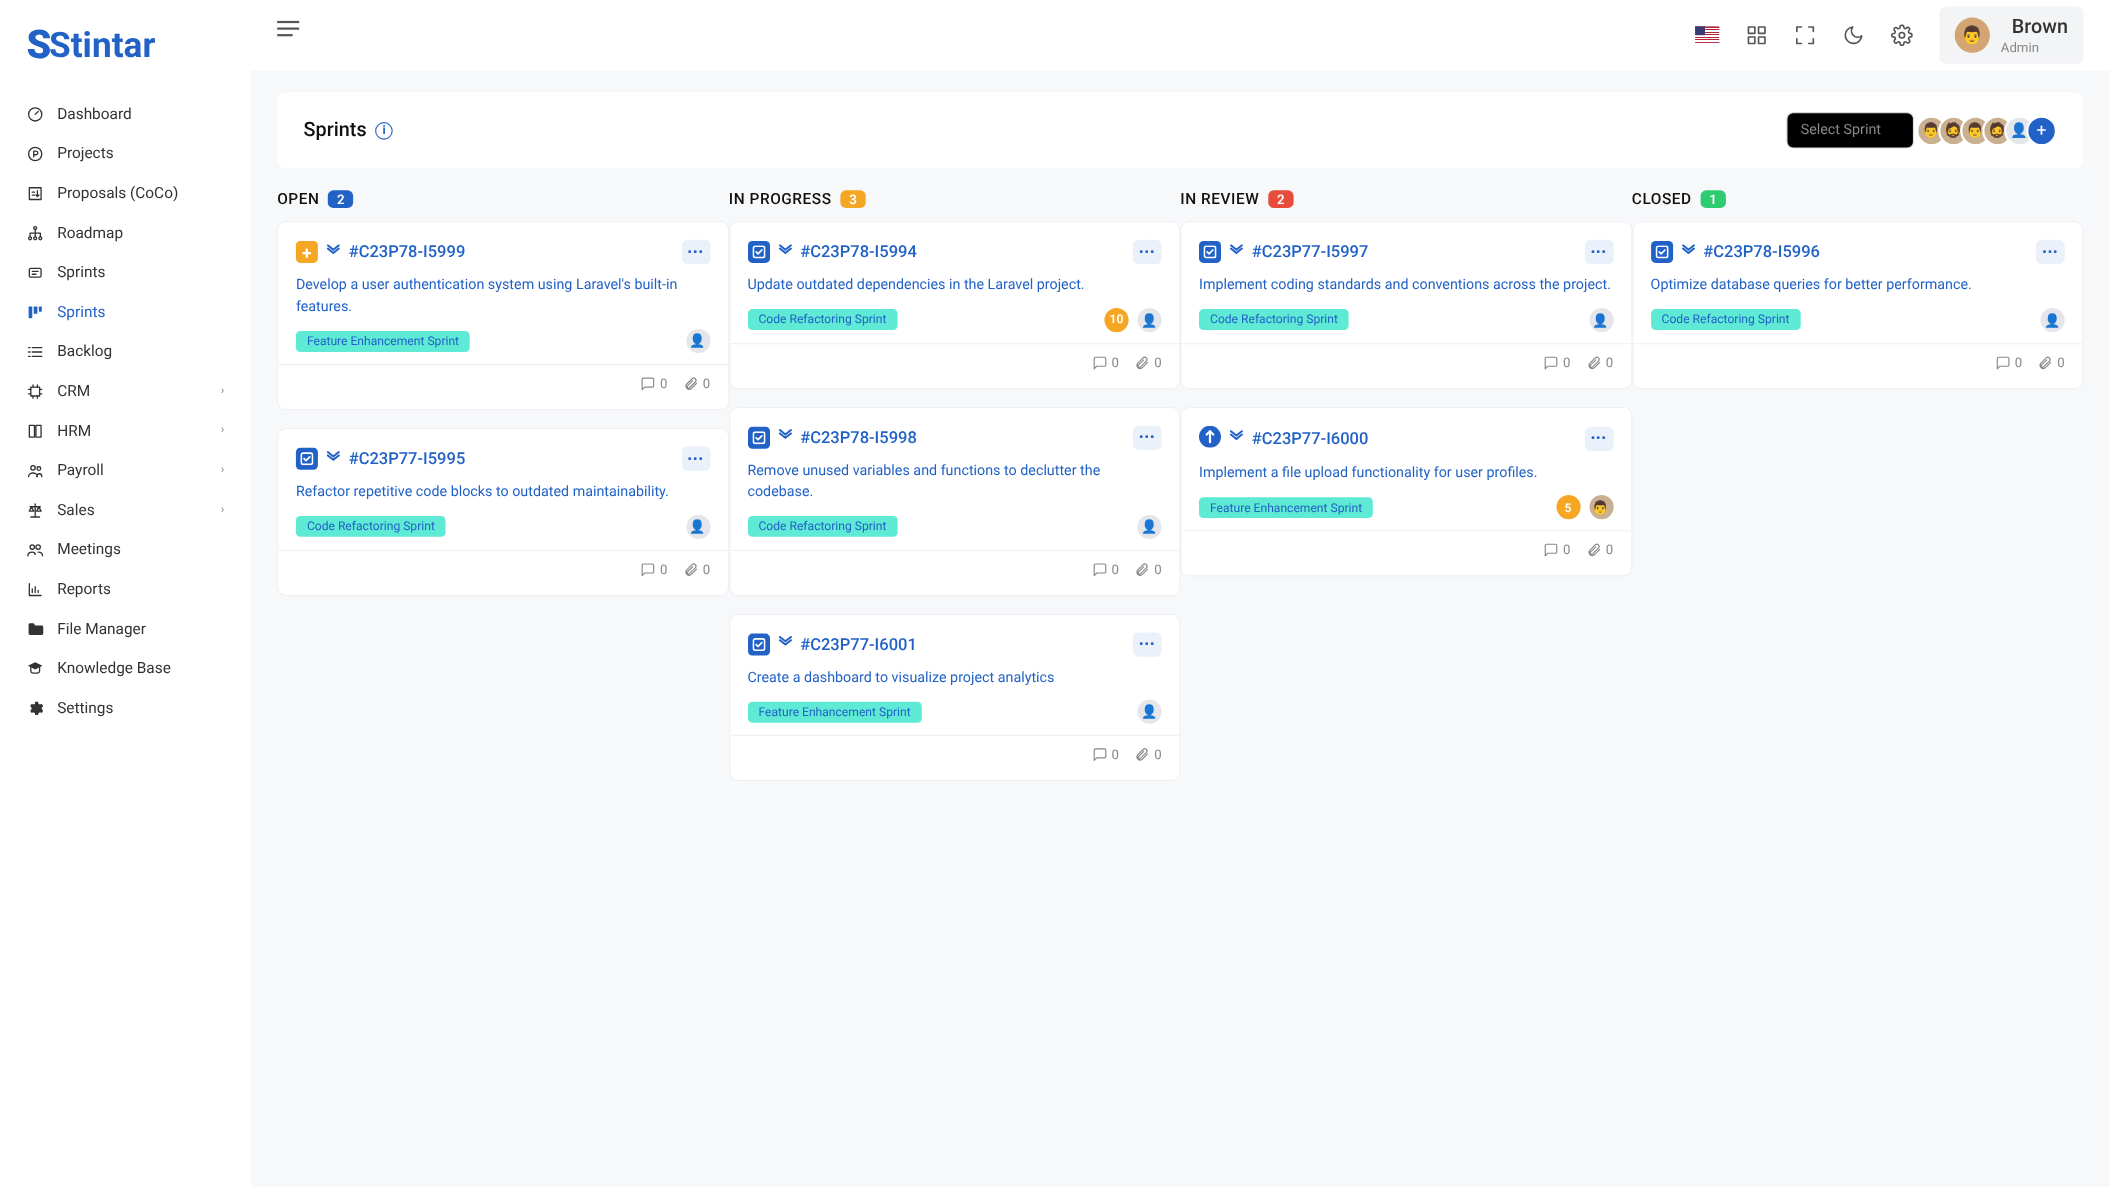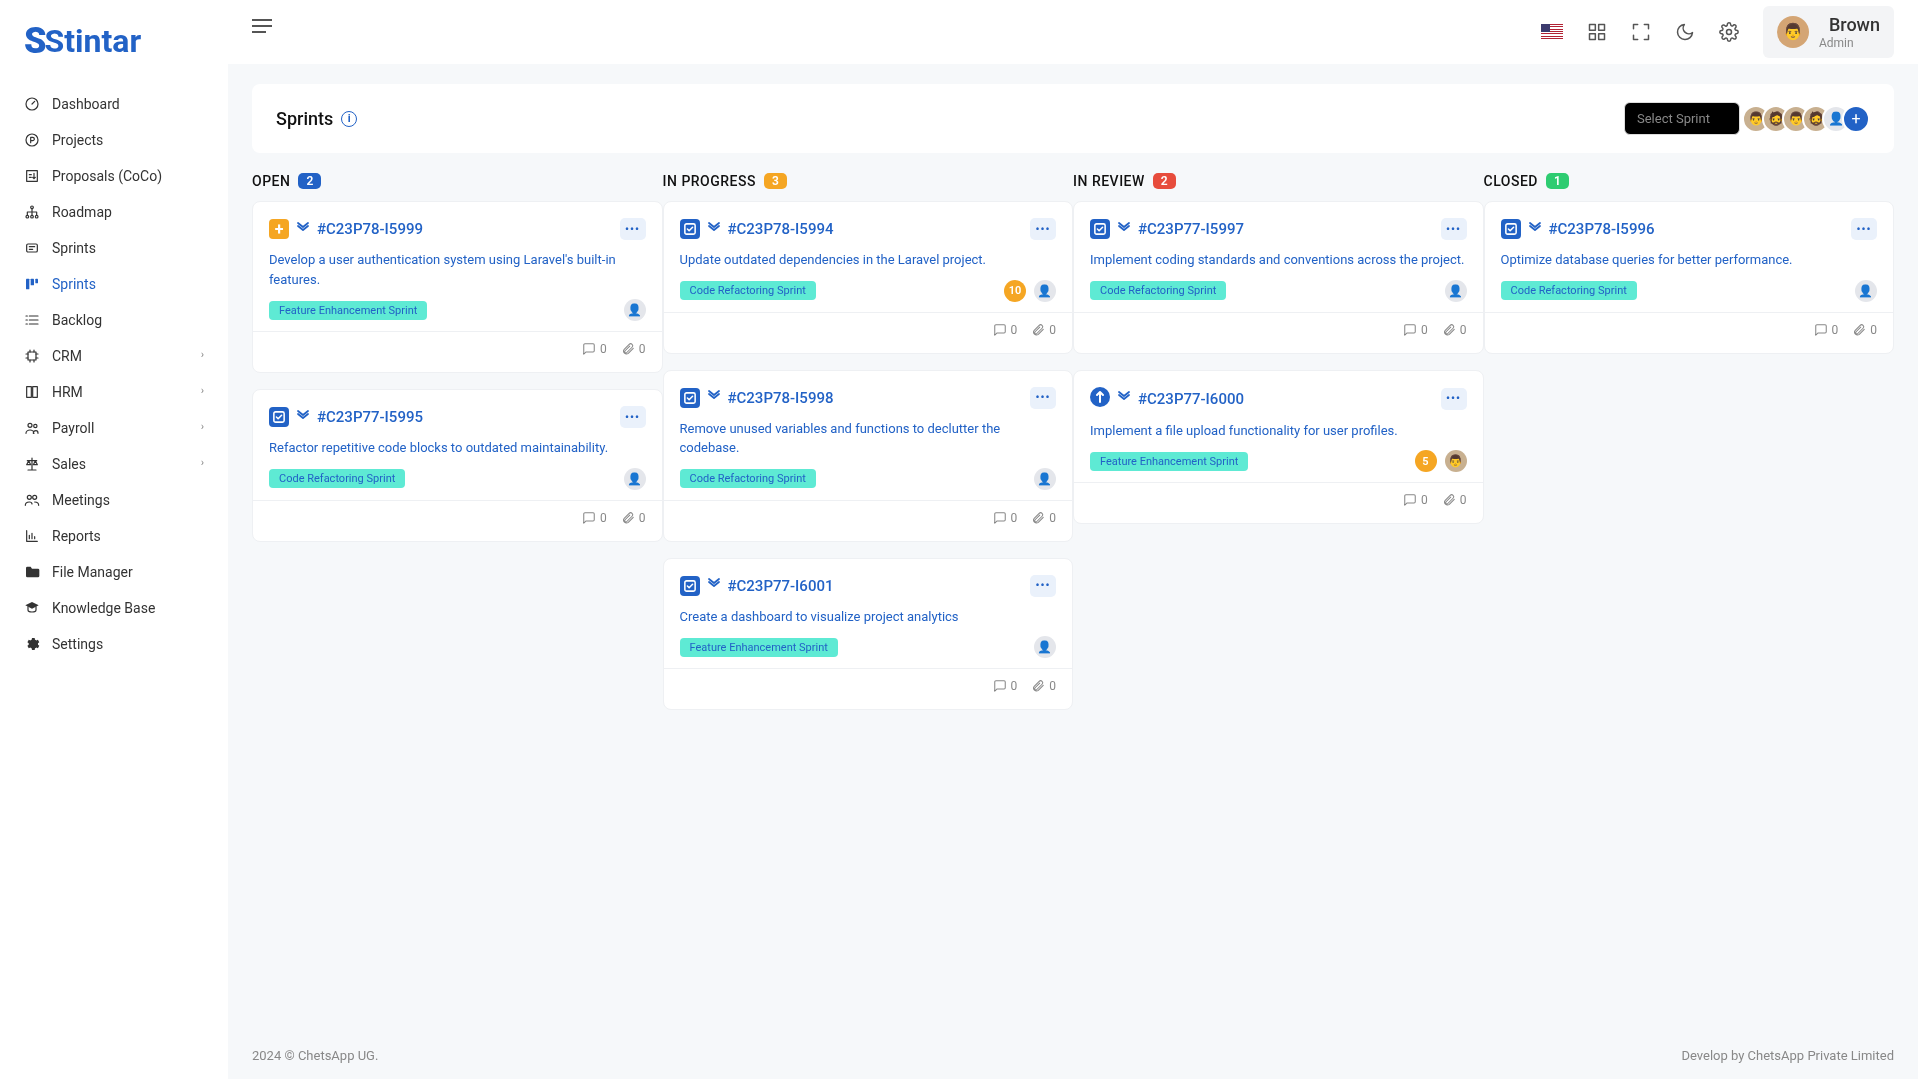--- a/index.html
+++ b/index.html
@@ -539,18 +539,14 @@
                     </svg>0</span>
                   <span><svg width="14" height="14" viewBox="0 0 24 24">
                       <path d="M21 11l-8.5 8.5a5 5 0 01-7-7L14 4a3.5 3.5 0 015 5l-9 9a2 2 0 01-3-3l8-8"></path>
                     </svg>0</span>
                 </div>
               </div>
             </div>
           </div>
         </div>
     </div>
-    <div class="footer">
-      <span>2024 © ChetsApp UG.</span>
-      <span class="r">Develop by ChetsApp Private Limited</span>
-    </div>
   </div>
 </div>
 
 </body></html>

